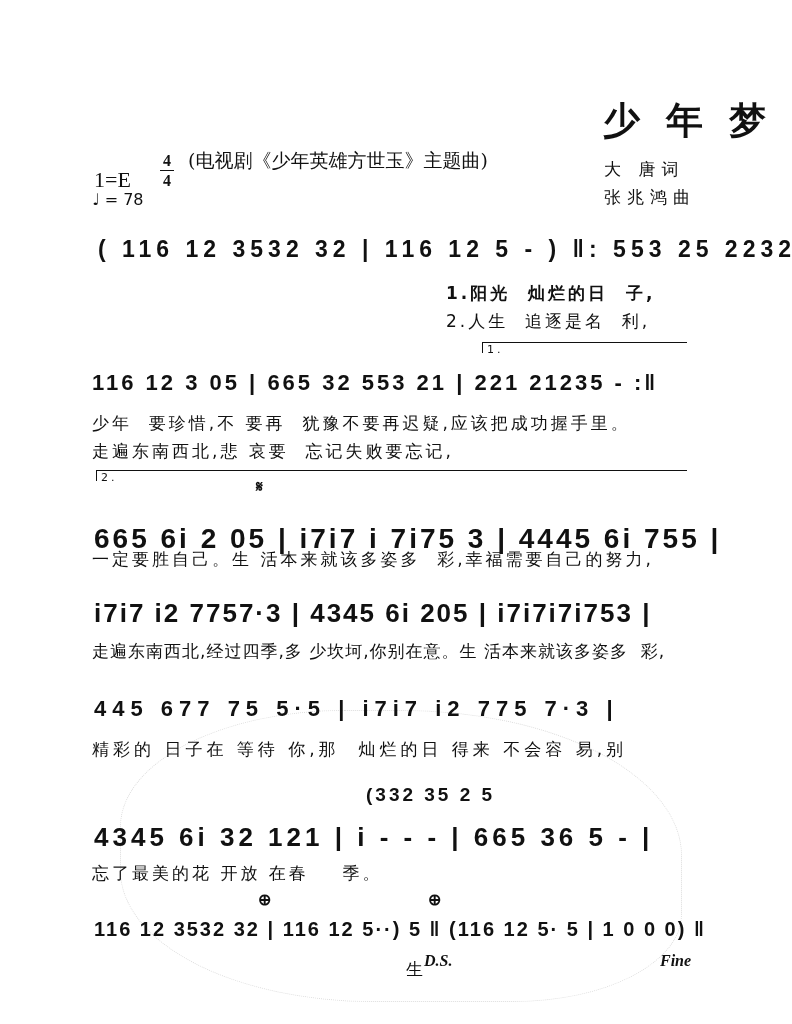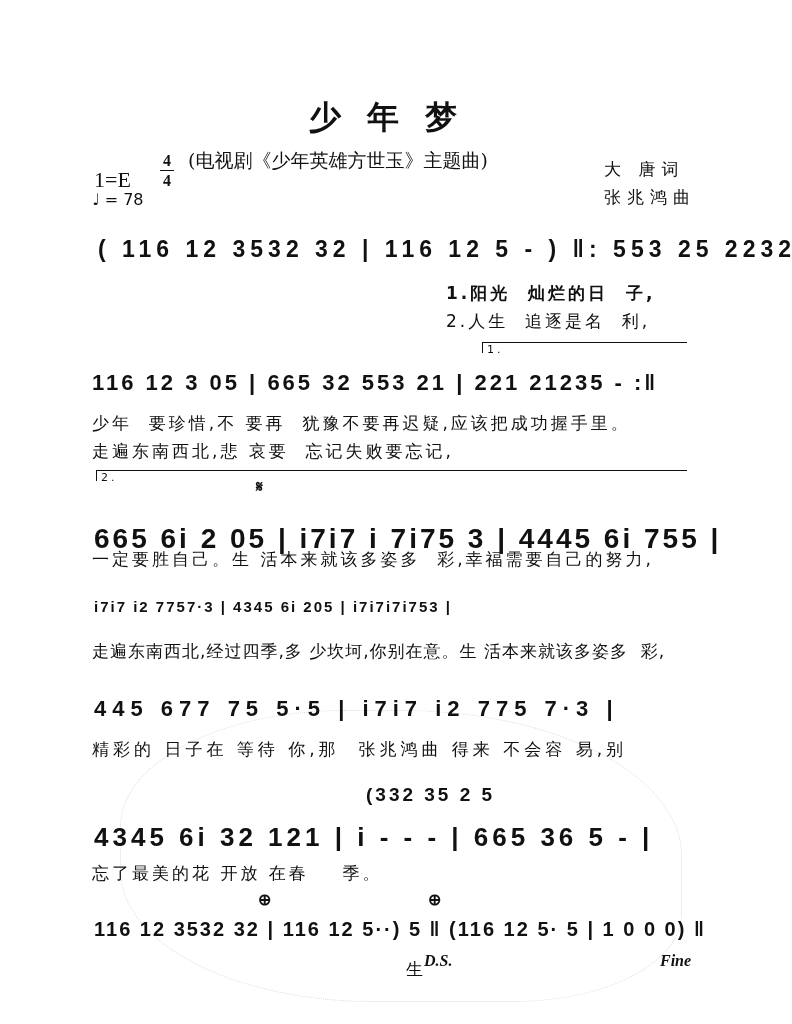--- a/index.html
+++ b/index.html
@@ -1,18 +1,18 @@
 <!DOCTYPE html>
 <html><head>
 <meta charset="utf-8">
 <style>
   html,body{margin:0;padding:0;background:#fff;}
   body{width:792px;height:1024px;position:relative;overflow:hidden;font-family:"DejaVu Sans",sans-serif;color:#111;}
   .abs{position:absolute;}
-  .title{left:0;width:792px;top:96px;text-align:center;font-size:32px;letter-spacing:26px;font-weight:bold;font-family:"DejaVu Serif",serif;}
+  .title{left:0;width:792px;top:96px;text-align:right;font-size:37px;letter-spacing:26px;font-weight:bold;font-family:"DejaVu Serif",serif;}
   .subtitle{left:0;width:676px;top:148px;text-align:center;font-size:19px;font-family:"DejaVu Serif",serif;}
   .key{left:94px;top:158px;font-size:22px;font-weight:normal;font-family:"Liberation Serif",serif;margin-top:9px;}
   .timesig{left:160px;top:152px;font-size:16px;font-weight:bold;line-height:17px;text-align:center;font-family:"Liberation Serif",serif;}
   .tempo{left:92px;top:190px;font-size:16px;}
   .credit{left:604px;font-size:17px;font-family:"DejaVu Serif",serif;letter-spacing:6px;}
   .notes{font-family:"Liberation Sans",sans-serif;font-weight:bold;font-size:23px;letter-spacing:5px;white-space:pre;}
   .lyr{font-size:17px;white-space:pre;font-family:"DejaVu Sans",sans-serif;letter-spacing:3px;}
   .volta{border-top:1.5px solid #111;border-left:1.5px solid #111;}
   .mark{font-family:"Liberation Serif",serif;font-style:italic;font-weight:bold;font-size:16px;}
   .watermark{left:120px;top:710px;width:560px;height:290px;border:1px dotted #bbb;border-radius:40% 50% 30% 45%;opacity:.5;}
@@ -45,25 +45,25 @@
 <div class="abs lyr" style="left:92px;top:412px;">少年  要珍惜,不 要再  犹豫不要再迟疑,应该把成功握手里。</div>
 <div class="abs lyr" style="left:92px;top:440px;">走遍东南西北,悲 哀要  忘记失败要忘记,</div>
 
 <div class="abs volta" style="left:96px;top:470px;width:590px;height:10px;">
   <span class="lyr" style="font-size:11px;position:absolute;left:4px;top:0;">2.</span>
 </div>
 <div class="abs mark" style="left:256px;top:478px;font-style:normal;">𝄋</div>
 <div class="abs notes" style="left:94px;top:506px;font-size:28px;letter-spacing:3px;margin-top:17px;">665 6i 2 05 | i7i7 i 7i75 3 | 4445 6i 755 |</div>
 <div class="abs lyr" style="left:92px;top:548px;">一定要胜自己。生 活本来就该多姿多  彩,幸福需要自己的努力,</div>
 
-<div class="abs notes" style="left:94px;top:598px;font-size:15px;letter-spacing:2px;">i7i7 i2 7757·3 | 4345 6i 205 | i7i7i7i753 |</div>
+<div class="abs notes" style="left:94px;top:598px;font-size:26px;letter-spacing:2px;">i7i7 i2 7757·3 | 4345 6i 205 | i7i7i7i753 |</div>
 <div class="abs lyr" style="left:92px;top:640px;letter-spacing:1px;">走遍东南西北,经过四季,多 少坎坷,你别在意。生 活本来就该多姿多  彩,</div>
 
 <div class="abs notes" style="left:94px;top:696px;font-size:22px;letter-spacing:6px;">445 677 75 5·5 | i7i7 i2 775 7·3 |</div>
-<div class="abs lyr" style="left:92px;top:738px;letter-spacing:4px;">精彩的 日子在 等待 你,那  张兆鸿曲 得来 不会容 易,别</div>
+<div class="abs lyr" style="left:92px;top:738px;letter-spacing:4px;">精彩的 日子在 等待 你,那  灿烂的日 得来 不会容 易,别</div>
 
 <div class="abs notes" style="left:366px;top:784px;font-size:19px;letter-spacing:3px;">(332 35 2 5</div>
 <div class="abs notes" style="left:94px;top:822px;font-size:26px;letter-spacing:4px;">4345 6i 32 121 | i - - - | 665 36 5 - |</div>
 <div class="abs lyr" style="left:92px;top:862px;">忘了最美的花 开放 在春    季。</div>
 
 <div class="abs mark" style="left:258px;top:890px;font-style:normal;">⊕</div>
 <div class="abs mark" style="left:428px;top:890px;font-style:normal;">⊕</div>
 <div class="abs notes" style="left:94px;top:918px;font-size:20px;letter-spacing:2px;">116 12 3532 32 | 116 12 5··) 5 ‖ (116 12 5· 5 | 1 0 0 0) ‖</div>
 <div class="abs lyr" style="left:406px;top:958px;">生</div>
 <div class="abs mark" style="left:424px;top:952px;">D.S.</div>

